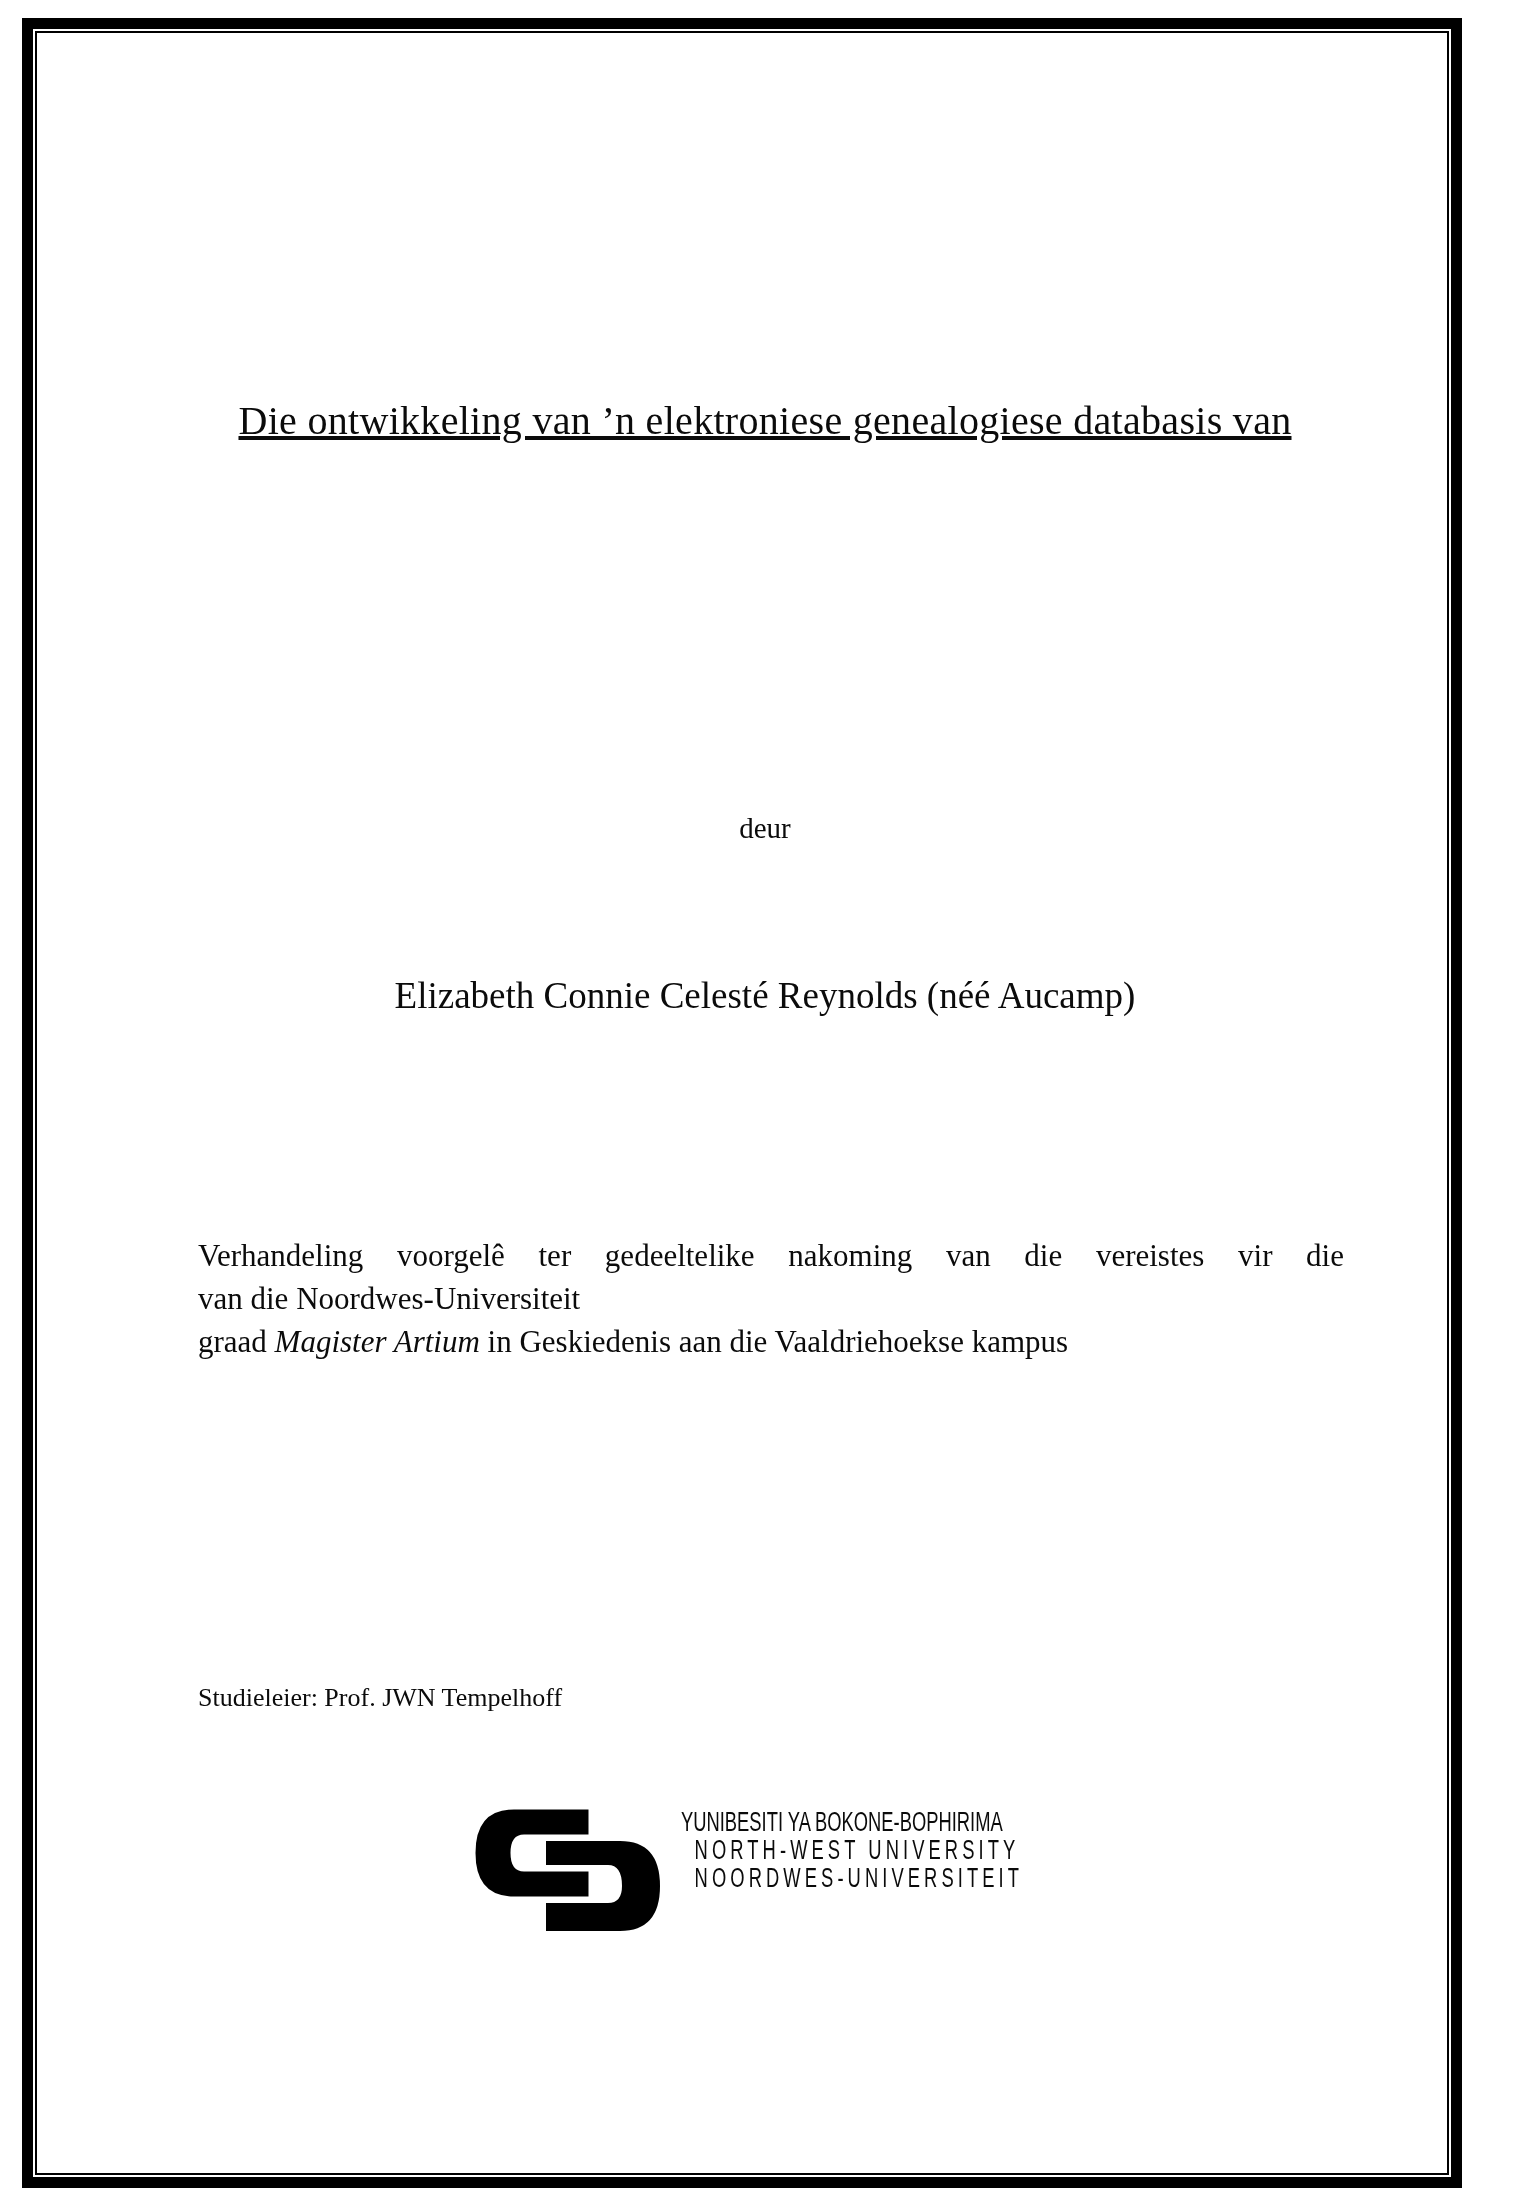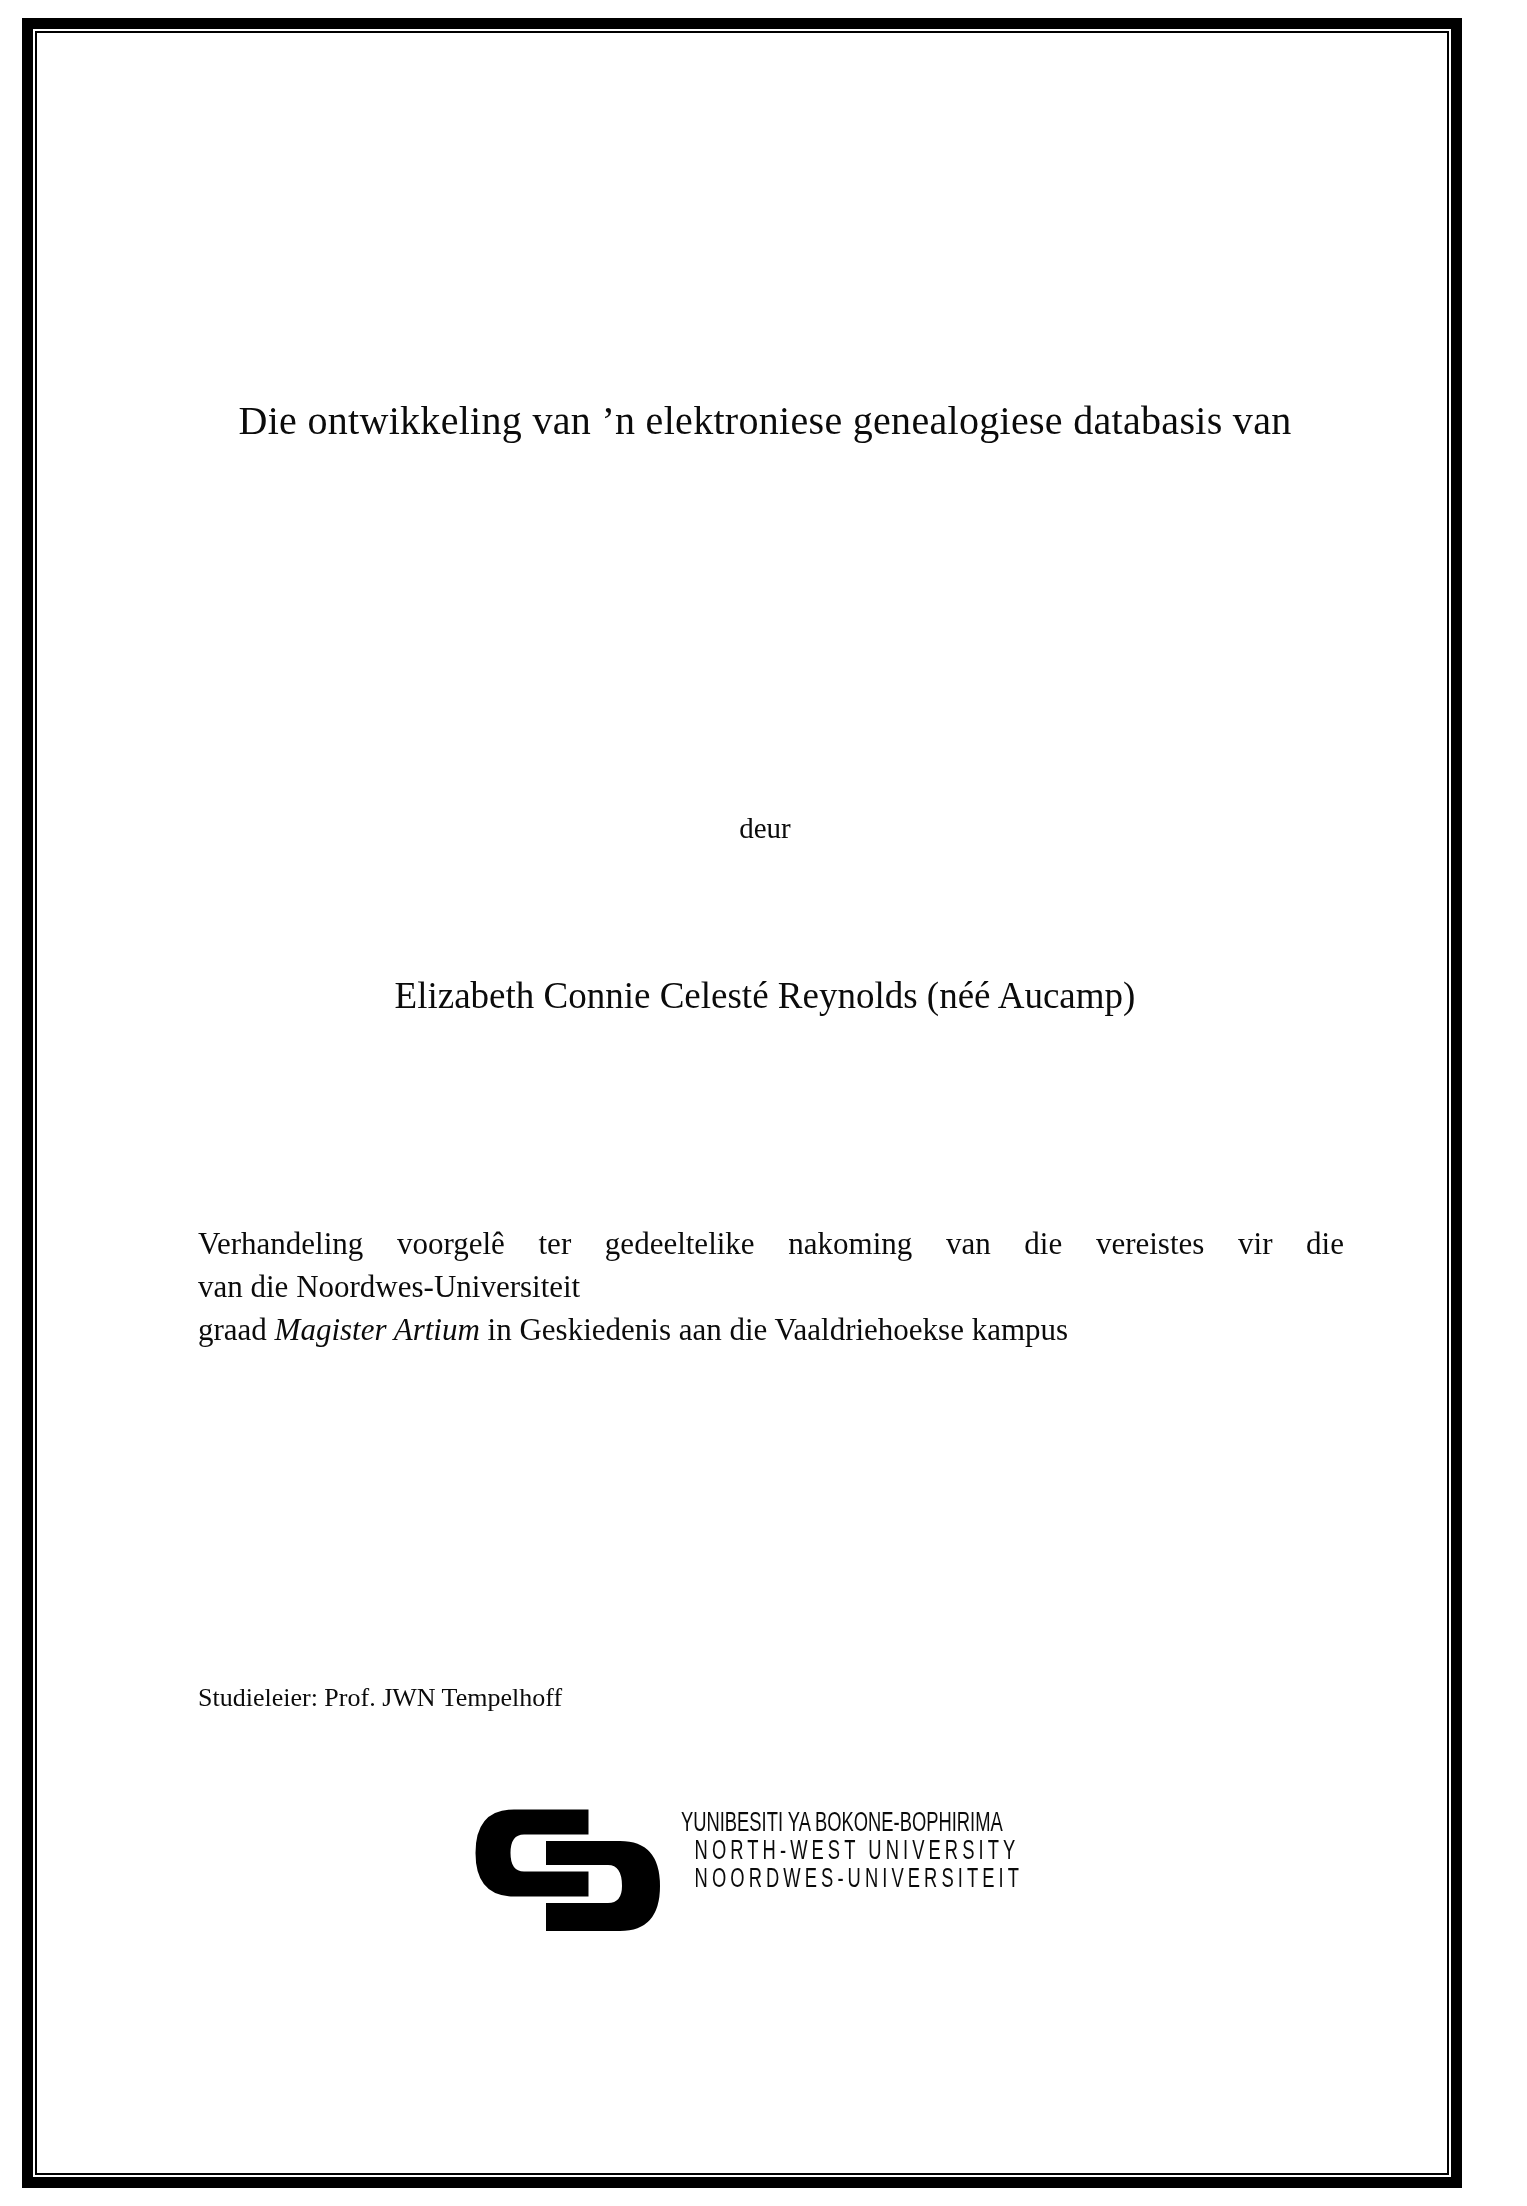--- a/index.html
+++ b/index.html
@@ -35,20 +35,21 @@
     position: absolute;
     top: 382px;
     left: 100px;
     width: 1330px;
     margin: 0;
     font-size: 40px;
     font-weight: normal;
     line-height: 78px;
     text-align: center;
     letter-spacing: 0.3px;
+    text-decoration: underline;
   }
   .title-line { display: block; }
   .byline {
     position: absolute;
     top: 808px;
     left: 0;
     width: 1530px;
     font-size: 29px;
     line-height: 40px;
     text-align: center;
@@ -68,20 +69,21 @@
     left: 198px;
     width: 1146px;
     font-size: 31px;
     line-height: 43px;
   }
   .st-line { display: block; }
   .st-line.justified {
     text-align: justify;
     text-align-last: justify;
     text-justify: inter-word;
+    margin-top: 12px;
   }
   .st-line .it { font-style: italic; }
   .supervisor-block {
     position: absolute;
     top: 1676px;
     left: 198px;
     font-size: 26px;
     line-height: 44px;
     font-family: Liberation Serif, serif;
   }

